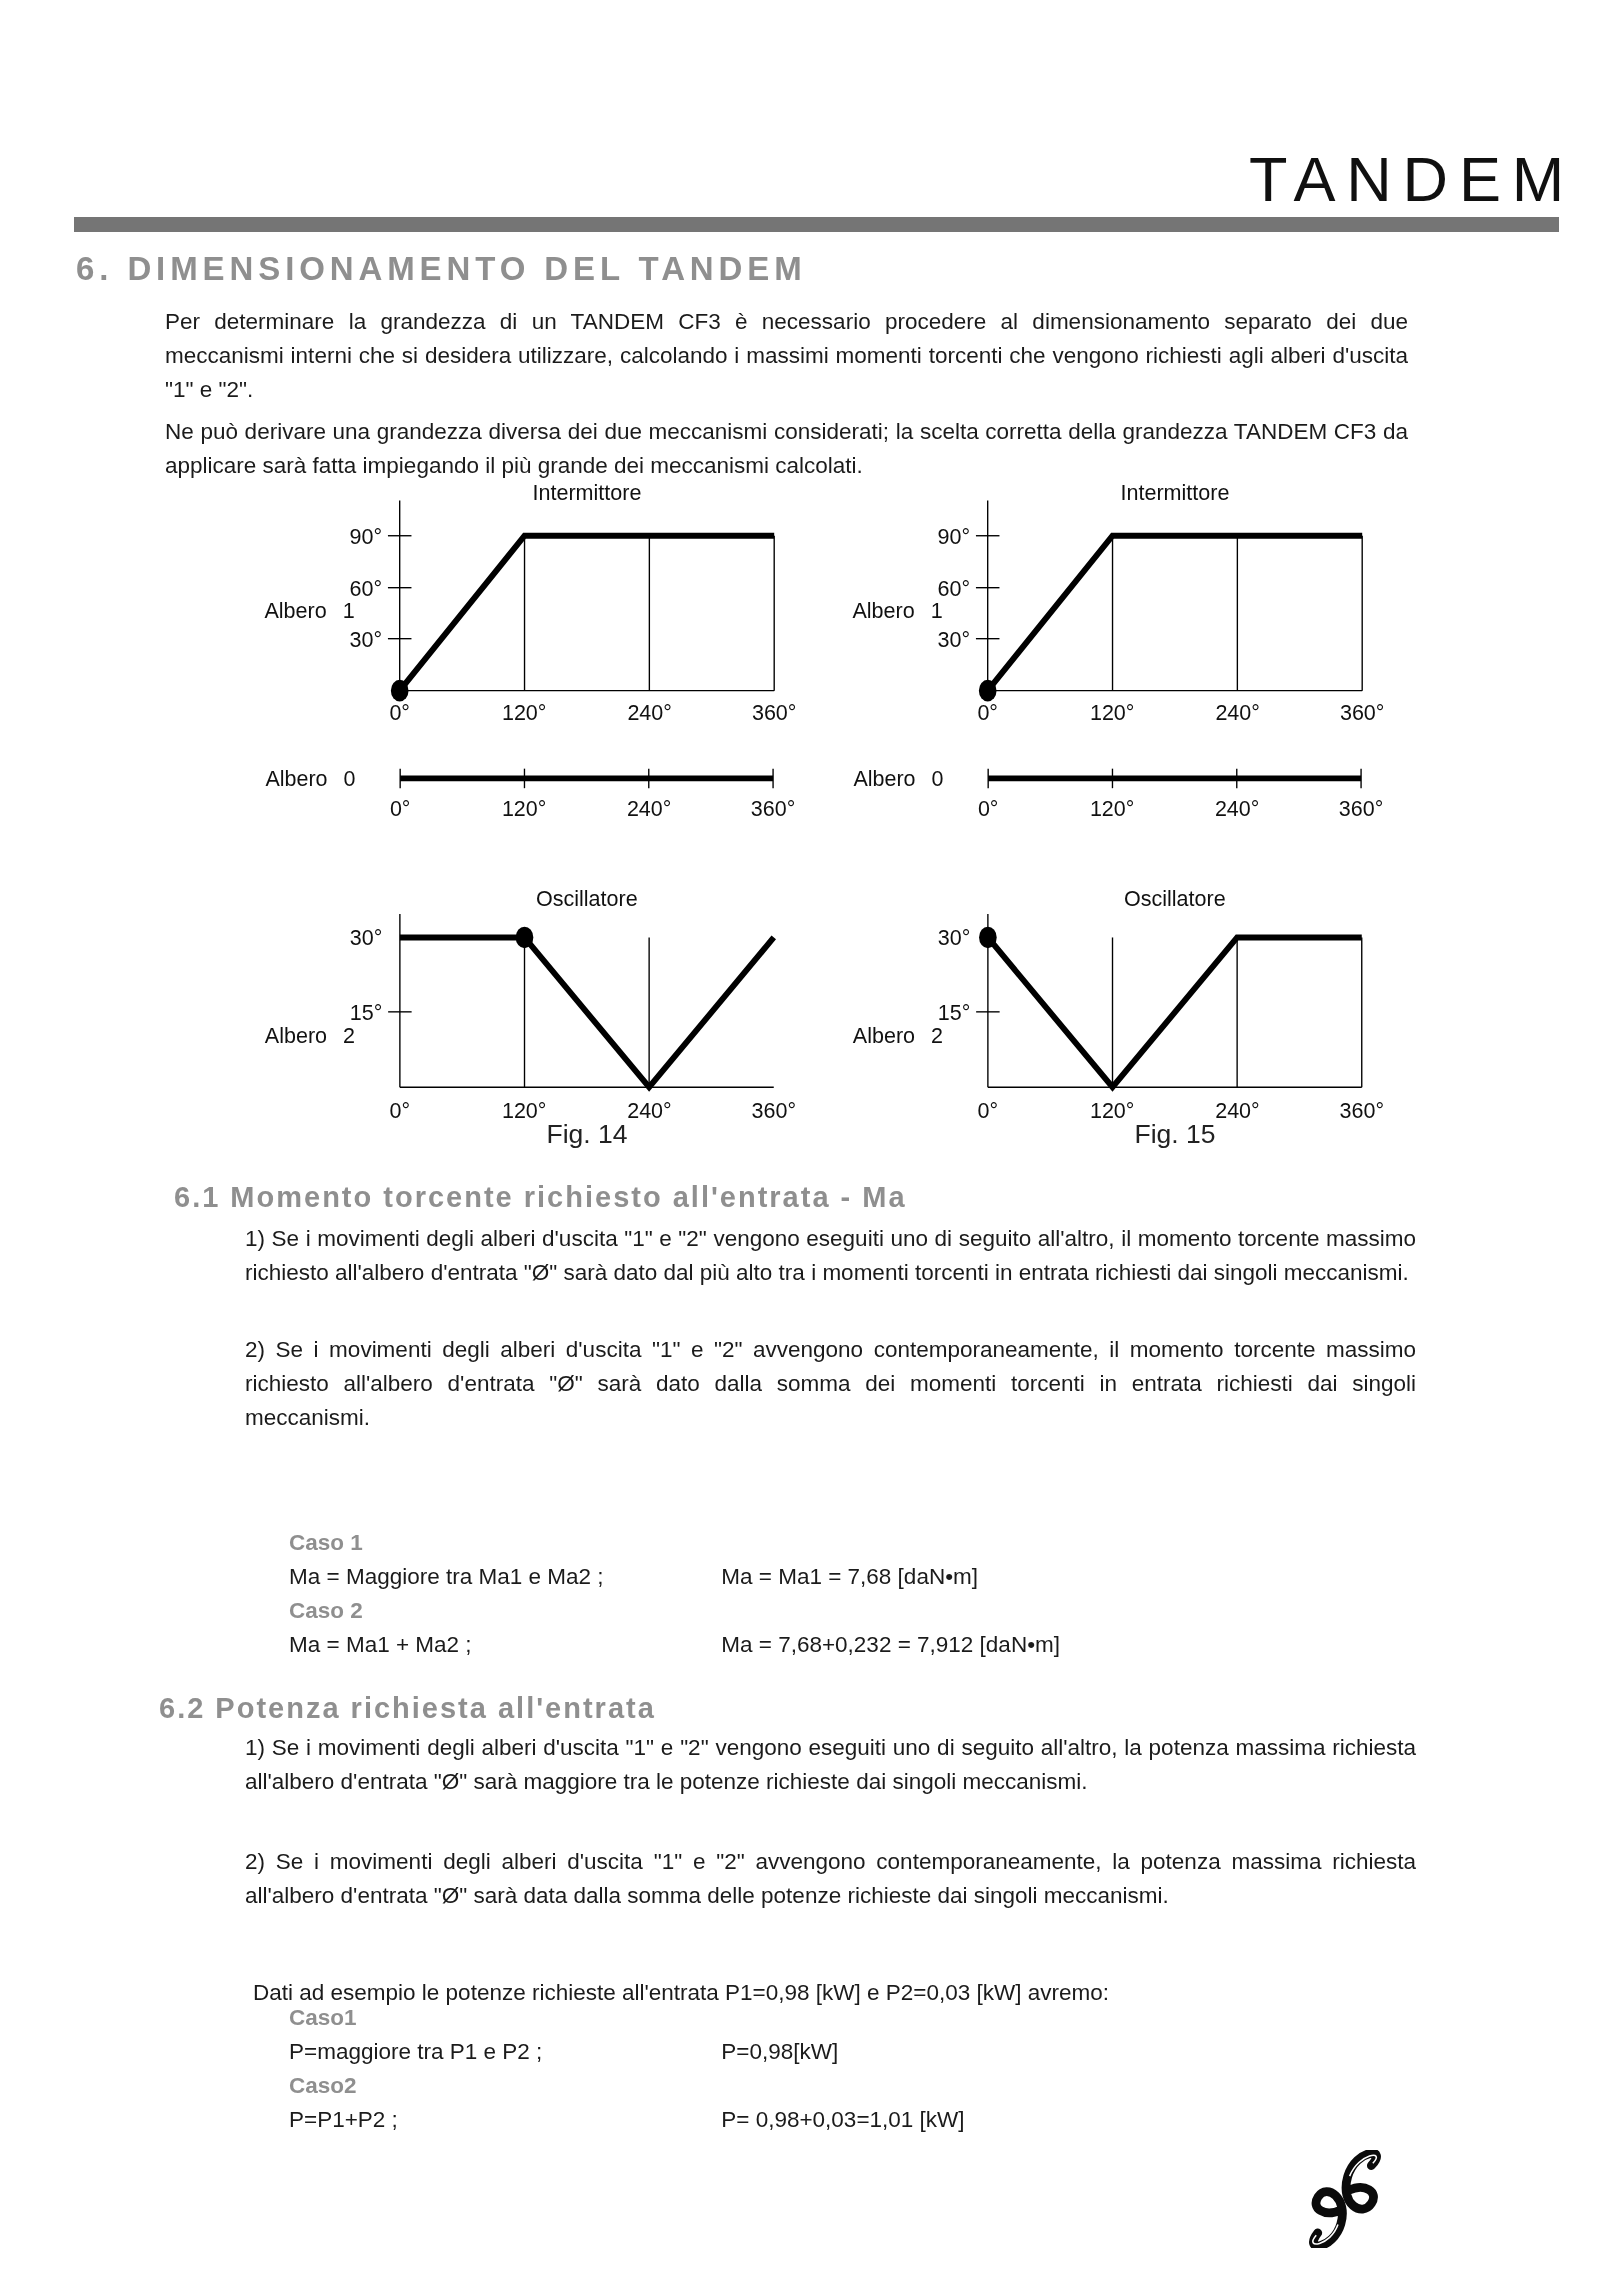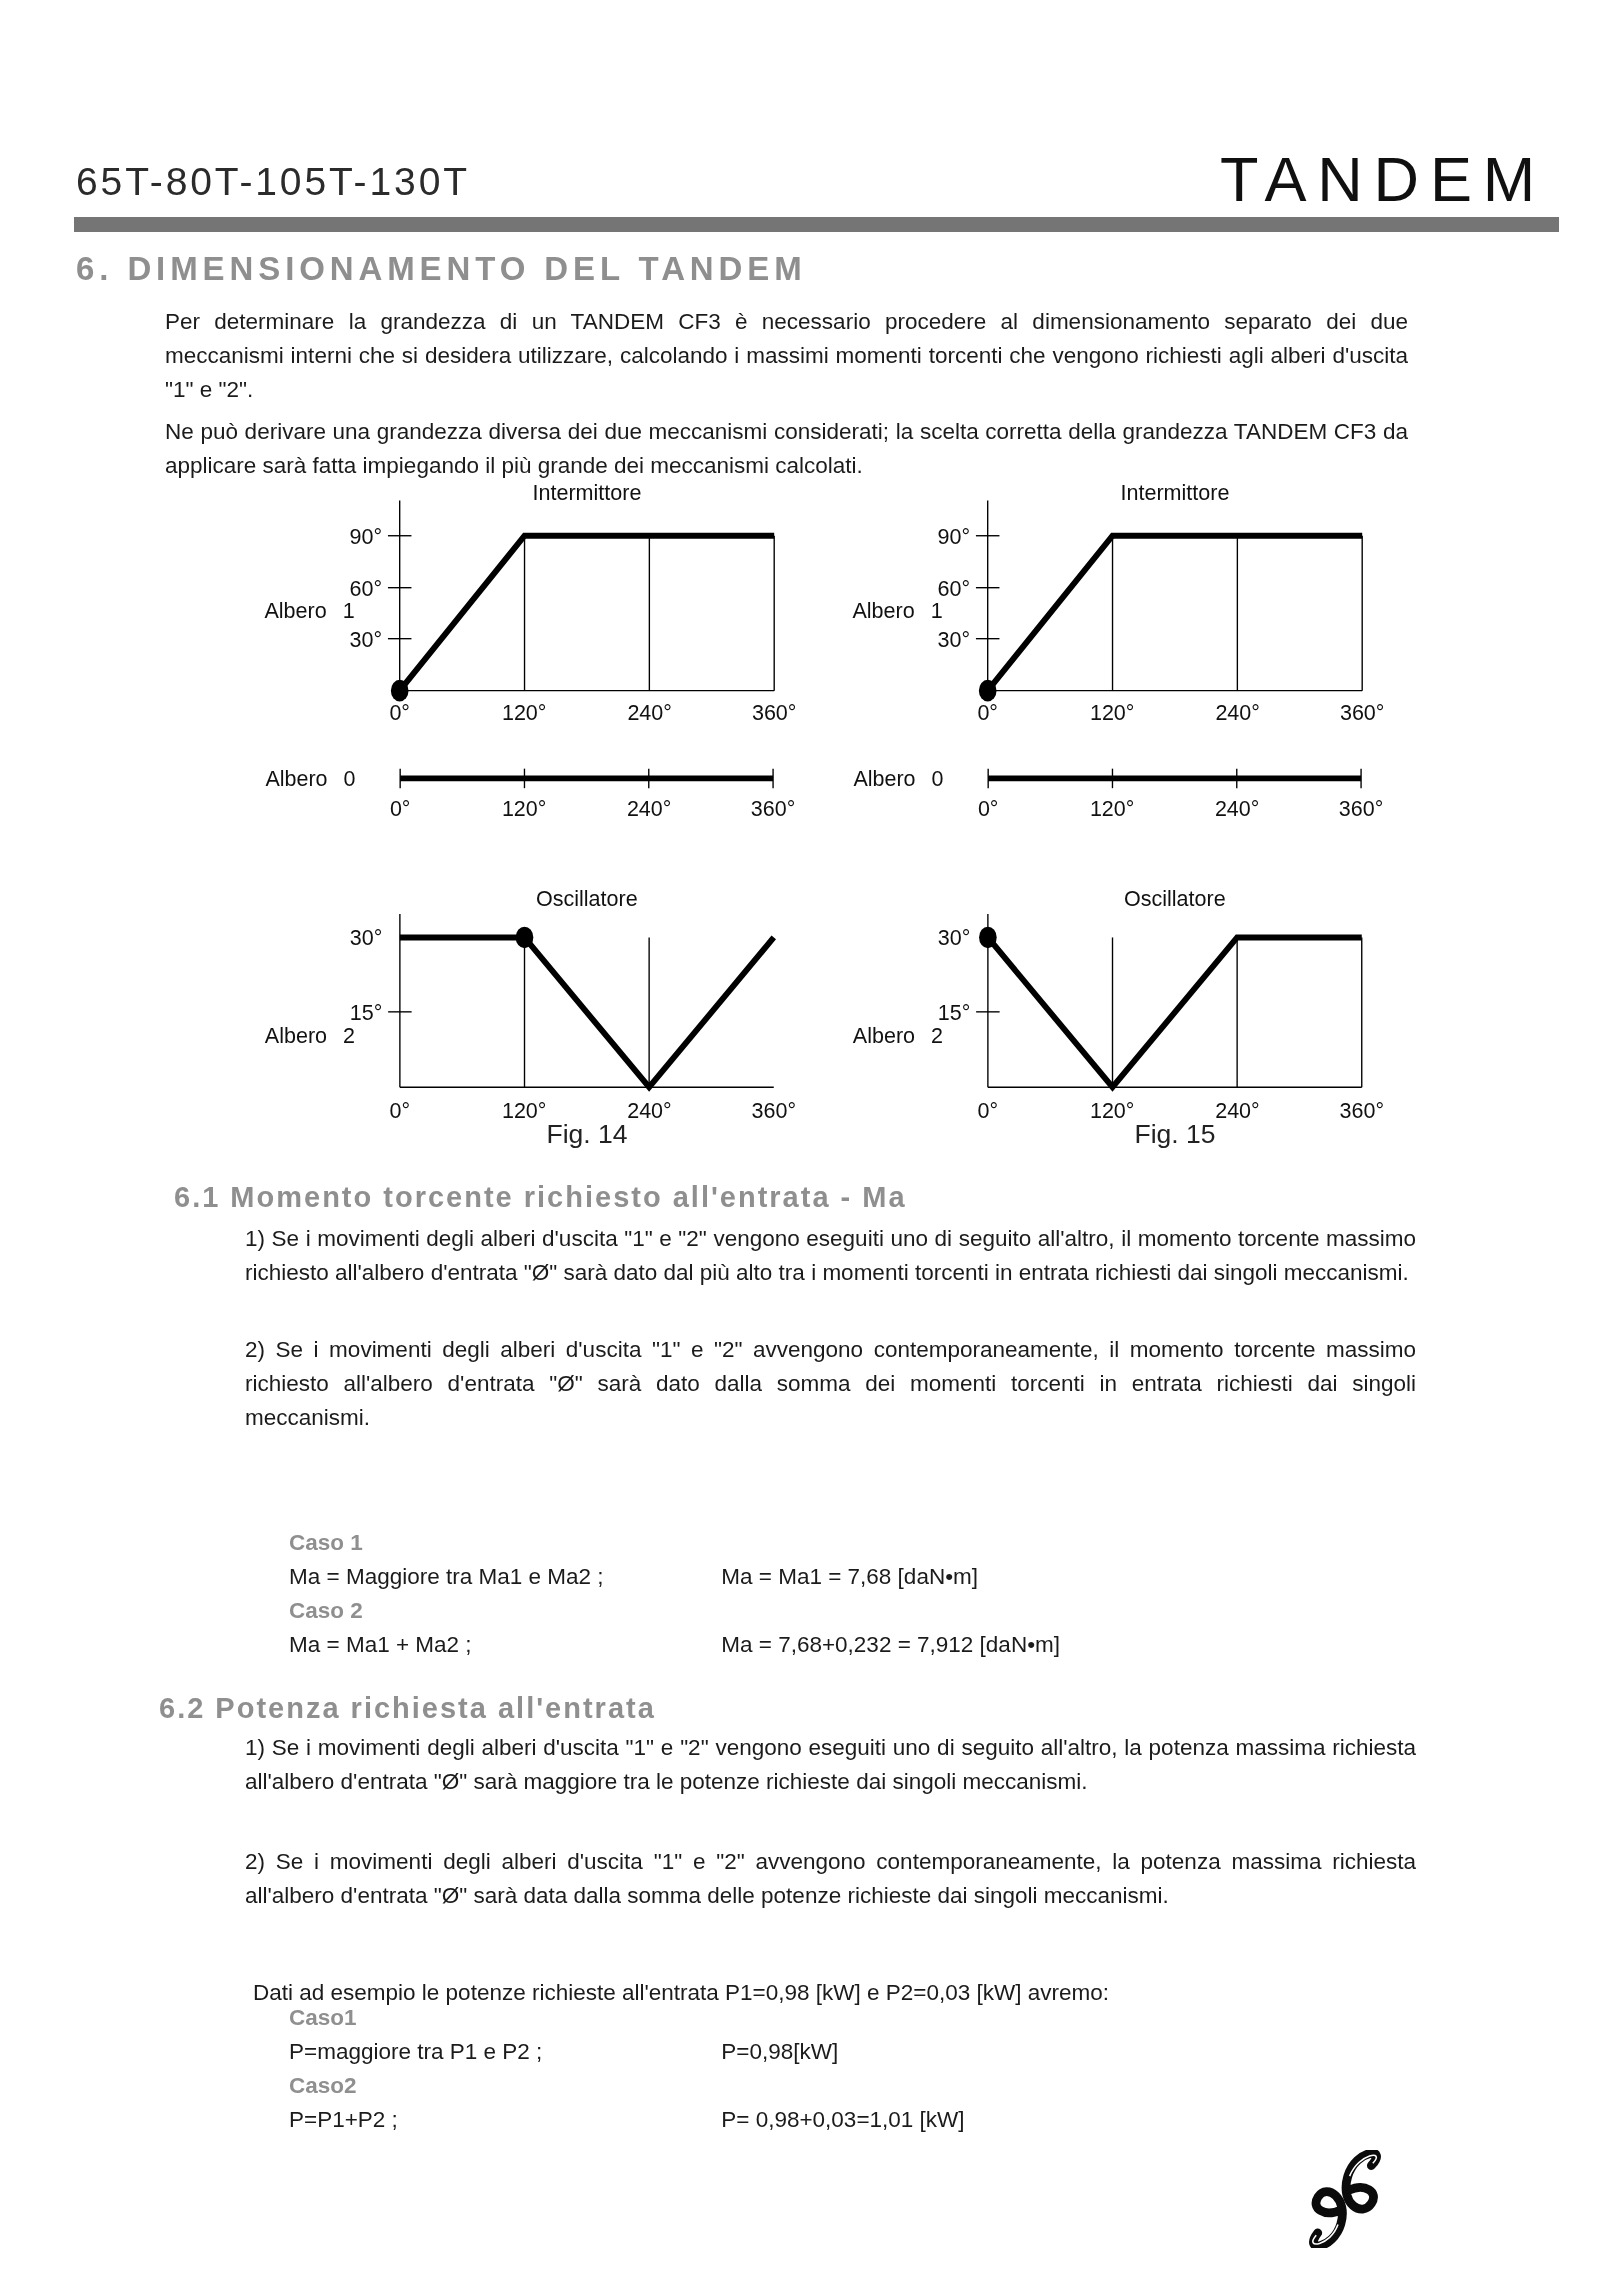--- a/index.html
+++ b/index.html
@@ -1,20 +1,20 @@
 <!DOCTYPE html>
 <html><head>
 <meta charset="utf-8">
 <style>
   html,body{margin:0;padding:0;background:#e0e0e0;}
   .page{position:relative;width:1620px;height:2293px;background:#ffffff;overflow:hidden;
         font-family:"Liberation Sans",sans-serif;color:#1b1b1b;}
   .abs{position:absolute;}
   .model-range{left:76px;top:160px;font-size:39px;letter-spacing:2.9px;color:#2b2b2b;white-space:nowrap;}
-  .brand{top:143px;right:74px;font-size:63px;letter-spacing:10.8px;color:#101010;white-space:nowrap;}
+  .brand{top:143px;right:45px;font-size:63px;letter-spacing:10.8px;color:#101010;white-space:nowrap;}
   .rule{left:74px;top:217px;width:1485px;height:14.7px;background:#757575;}
   .h-main{left:76px;top:250px;font-size:33px;font-weight:bold;letter-spacing:4.9px;color:#8f8f8f;white-space:nowrap;}
   .body-text{font-size:22.5px;line-height:34px;text-align:justify;}
   .intro{left:157px;top:297px;width:1259px;}
   .body-text p{margin:8px;}
   .h-sub{font-size:29px;font-weight:bold;letter-spacing:2px;color:#8f8f8f;white-space:nowrap;}
   .s61-title{left:174px;top:1181px;}
   .s61-p1{left:245px;top:1222px;width:1171px;}
   .s61-p2{left:245px;top:1333px;width:1171px;}
   .s61-ex{left:245px;top:1457px;width:1171px;}
@@ -42,21 +42,20 @@
   .knot{position:absolute;left:1282px;top:2150px;width:127px;height:98px;}
   .knotw{fill:none;stroke:#ffffff;stroke-width:15;stroke-linecap:round;}
   .knotb{fill:none;stroke:#0b0b0b;stroke-width:9;stroke-linecap:round;}
   .stripe{fill:none;stroke:#ffffff;stroke-width:1.6;}
 </style>
 </head>
 <body>
 
 <div class="page">
 
-  <div class="abs model-range">65T-80T-105T-130T</div>
   <div class="abs brand">TANDEM</div>
   <div class="abs rule"></div>
 
   <div class="abs h-main">6. DIMENSIONAMENTO DEL TANDEM</div>
   <div class="abs body-text intro">
     <p>Per determinare la grandezza di un TANDEM CF3 è necessario procedere al dimensionamento separato dei due meccanismi interni che si desidera utilizzare, calcolando i massimi momenti torcenti che vengono richiesti agli alberi d'uscita "1" e "2".</p>
     <p>Ne può derivare una grandezza diversa dei due meccanismi considerati; la scelta corretta della grandezza TANDEM CF3 da applicare sarà fatta impiegando il più grande dei meccanismi calcolati.</p>
   </div>
 
   <svg class="chart" style="left:235px;top:469px" width="549" height="257" viewBox="0 0 560 262">

